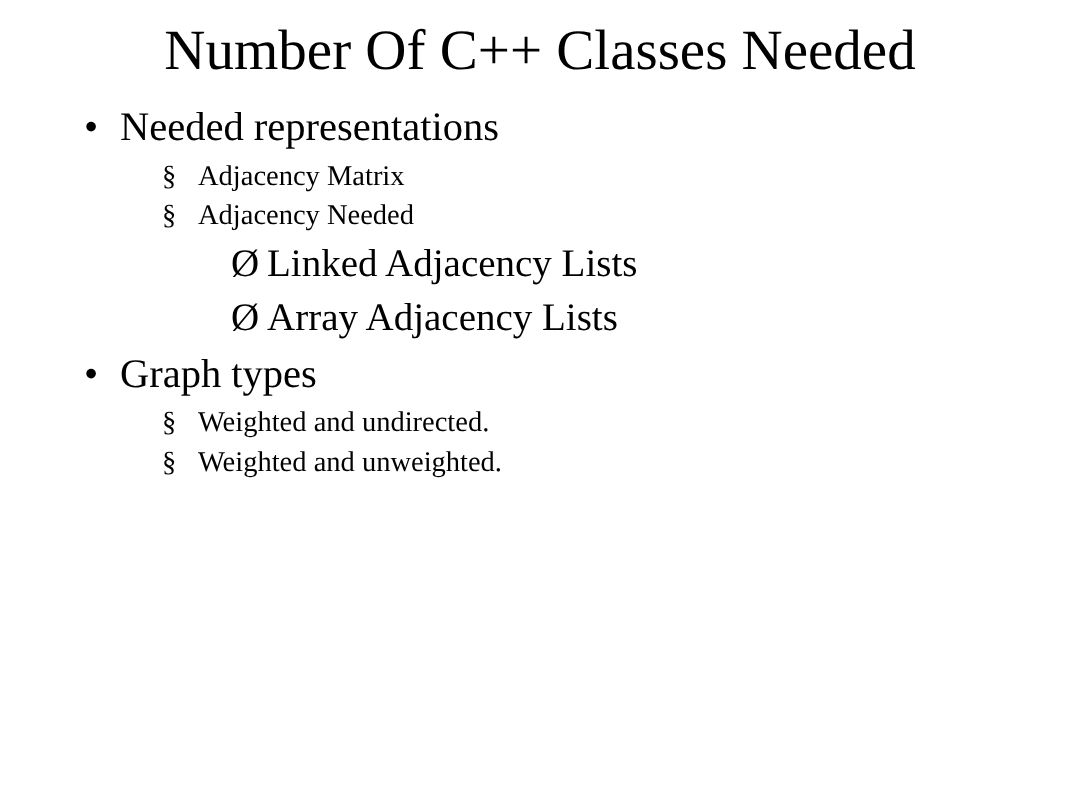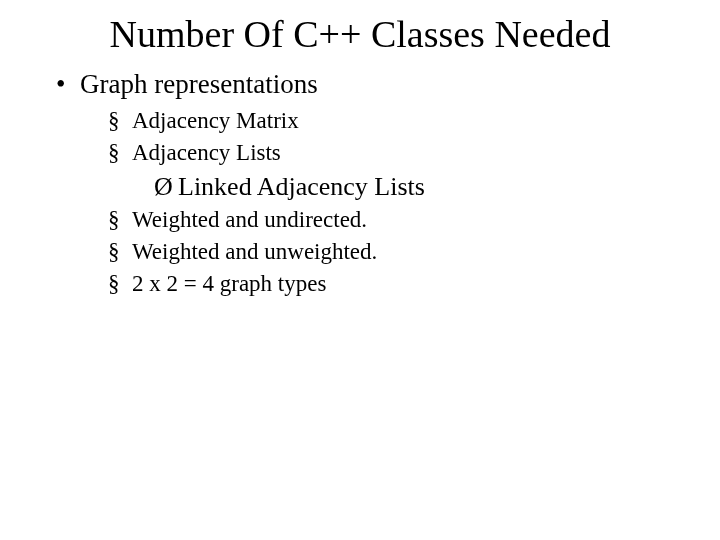--- a/index.html
+++ b/index.html
@@ -22,21 +22,21 @@
     text-align: center;
     margin: 0 0 12px 0;
     font-weight: normal;
   }
   .l1 {
     font-size: 27px;
     margin: 4px 0 4px 20px;
     line-height: 1.25;
   }
   .l2 {
-    font-size: 23px;
+    font-size: 19px;
     margin: 2px 0 2px 72px;
     line-height: 1.3;
   }
   .l3 {
     font-size: 26px;
     margin: 2px 0 2px 118px;
     line-height: 1.3;
   }
   .bul-dot::before {
     content: "•";
@@ -60,26 +60,27 @@
     .bul-sq::before { content: "▪"; }
     .bul-arrow::before { content: "➢"; }
   }
 </style>
 </head>
 <body>
 
 <div class="slide">
   <h1 class="title">Number Of C++ Classes Needed</h1>
 
-  <div class="l1 bul-dot"><span>Graph representations</span></div>
+  <div class="l1 bul-dot"><span>Needed representations</span></div>
 
   <div class="l2 bul-sq"><span>Adjacency Matrix</span></div>
-  <div class="l2 bul-sq"><span>Adjacency Lists</span></div>
+  <div class="l2 bul-sq"><span>Adjacency Needed</span></div>
 
   <div class="l3 bul-arrow"><span>Linked Adjacency Lists</span></div>
+  <div class="l3 bul-arrow"><span>Array Adjacency Lists</span></div>
 
 
+  <div class="l1 bul-dot"><span>Graph types</span></div>
 
   <div class="l2 bul-sq"><span>Weighted and undirected.</span></div>
   <div class="l2 bul-sq"><span>Weighted and unweighted.</span></div>
-  <div class="l2 bul-sq"><span>2 x 2 = 4 graph types</span></div>
 
 </div>
 
 </body></html>

